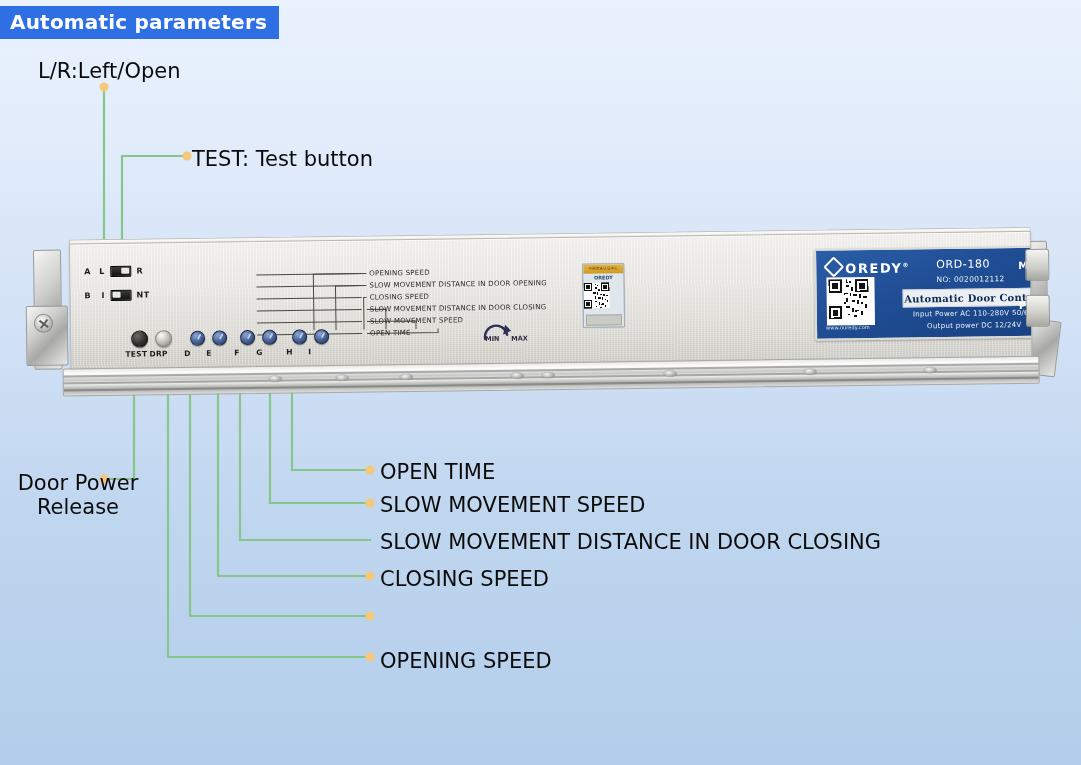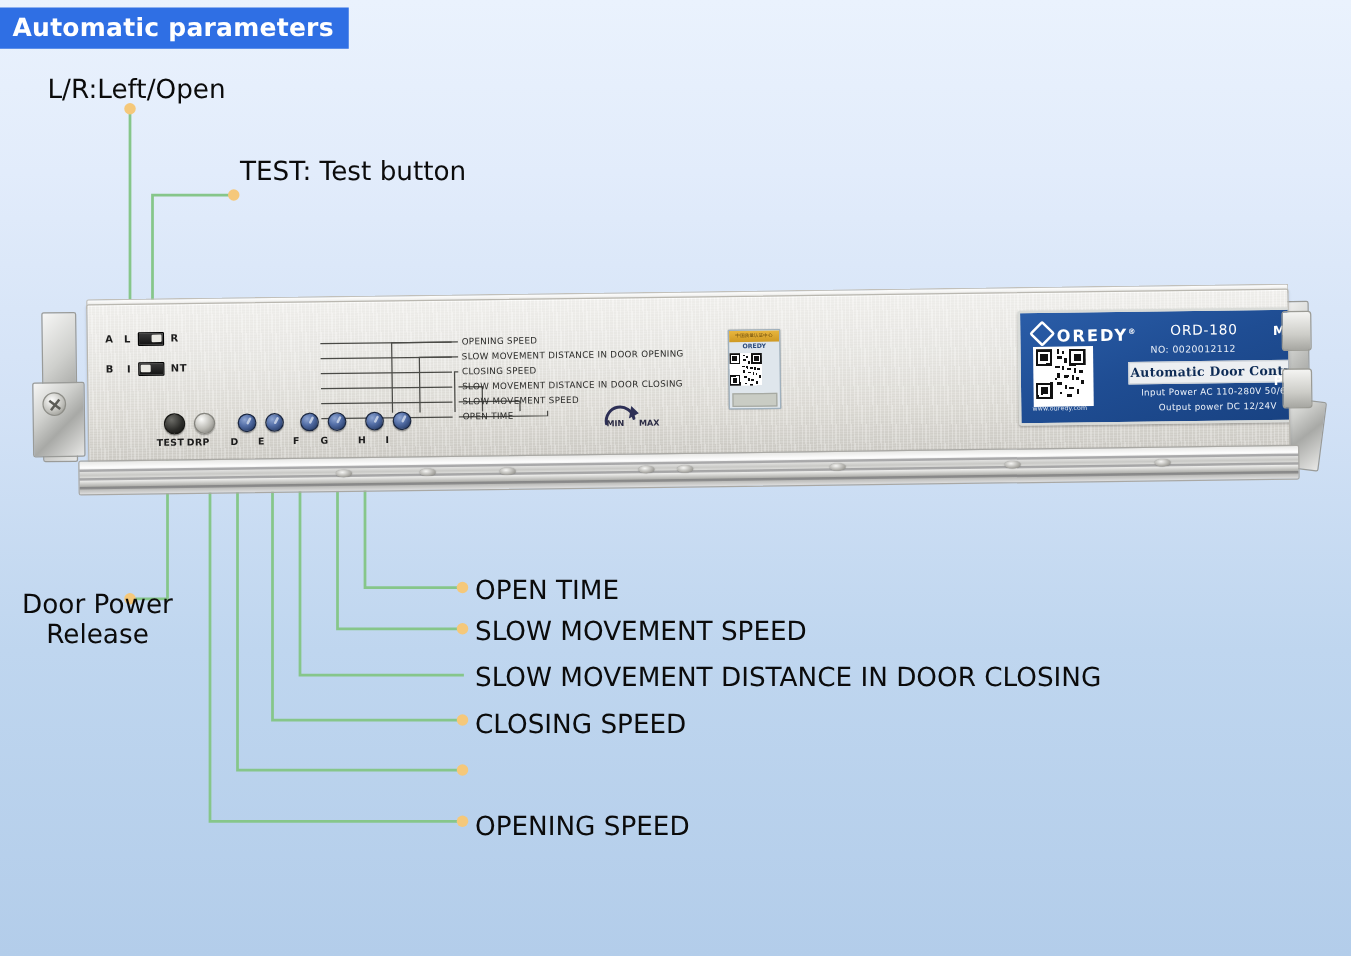--- a/index.html
+++ b/index.html
@@ -163,21 +163,21 @@
   }
   .plate .oredy .reg{font-size:6px;vertical-align:super;}
   .plate .dia{
     display:inline-block;width:11px;height:11px;border:2px solid #fff;
     transform:rotate(45deg);margin-right:4px;vertical-align:-1px;border-radius:2px;
   }
   .plate .model{
     position:absolute;left:120px;top:9px;color:#fff;font-size:11px;letter-spacing:.6px;
   }
   .plate .no{
-    position:absolute;left:104px;top:26px;color:#e8eef7;font-size:7.5px;letter-spacing:.3px;
+    position:absolute;left:120px;top:26px;color:#e8eef7;font-size:7.5px;letter-spacing:.3px;
   }
   .plate .titlebox{
     position:absolute;left:86px;top:40px;width:156px;height:16px;
     background:#eceff2;border:1px solid #cfd4d9;
     color:#0d2b55;font-weight:bold;font-size:10px;
     display:flex;align-items:center;justify-content:center;
     font-family:"DejaVu Serif", serif;letter-spacing:.2px;
   }
   .plate .pw1,.plate .pw2{
     position:absolute;color:#eef3fa;font-size:7px;letter-spacing:.3px;white-space:nowrap;
@@ -238,21 +238,21 @@
       <circle cx="370" cy="470" r="4.6"></circle>
       <circle cx="370" cy="503" r="4.6"></circle>
       <circle cx="370" cy="576" r="4.6"></circle>
       <circle cx="370" cy="616" r="4.6"></circle>
       <circle cx="370" cy="657" r="4.6"></circle>
     </g>
   </svg>
 
   <div class="callout" style="left:38px;top:60px;">L/R:Left/Open</div>
 
-  <div class="callout" style="left:192px;top:126px;">TEST: Test button</div>
+  <div class="callout" style="left:192px;top:148px;">TEST: Test button</div>
 
   <div class="callout two-line" style="left:14px;top:472px;width:128px;">
     <div>Door Power</div>
     <div>Release</div>
   </div>
 
   <div class="callout" style="left:380px;top:461px;">OPEN TIME</div>
   <div class="callout" style="left:380px;top:494px;">SLOW MOVEMENT SPEED</div>
   <div class="callout" style="left:380px;top:531px;">SLOW MOVEMENT DISTANCE IN DOOR CLOSING</div>
   <div class="callout" style="left:380px;top:568px;">CLOSING SPEED</div>

